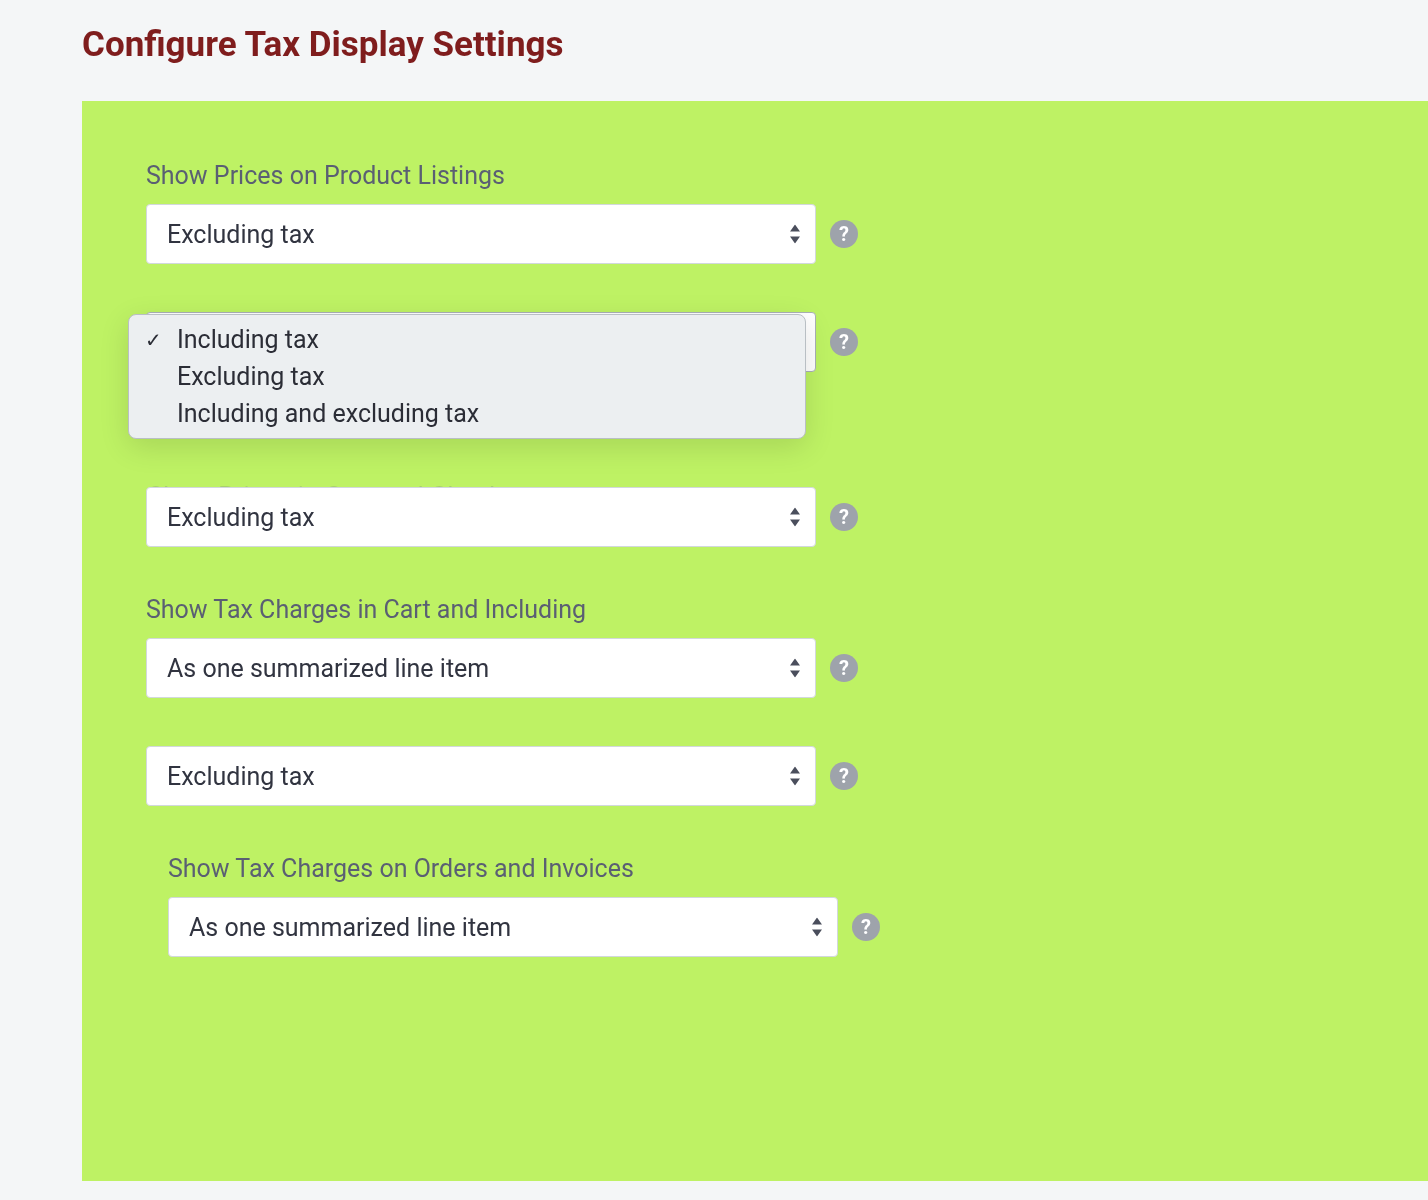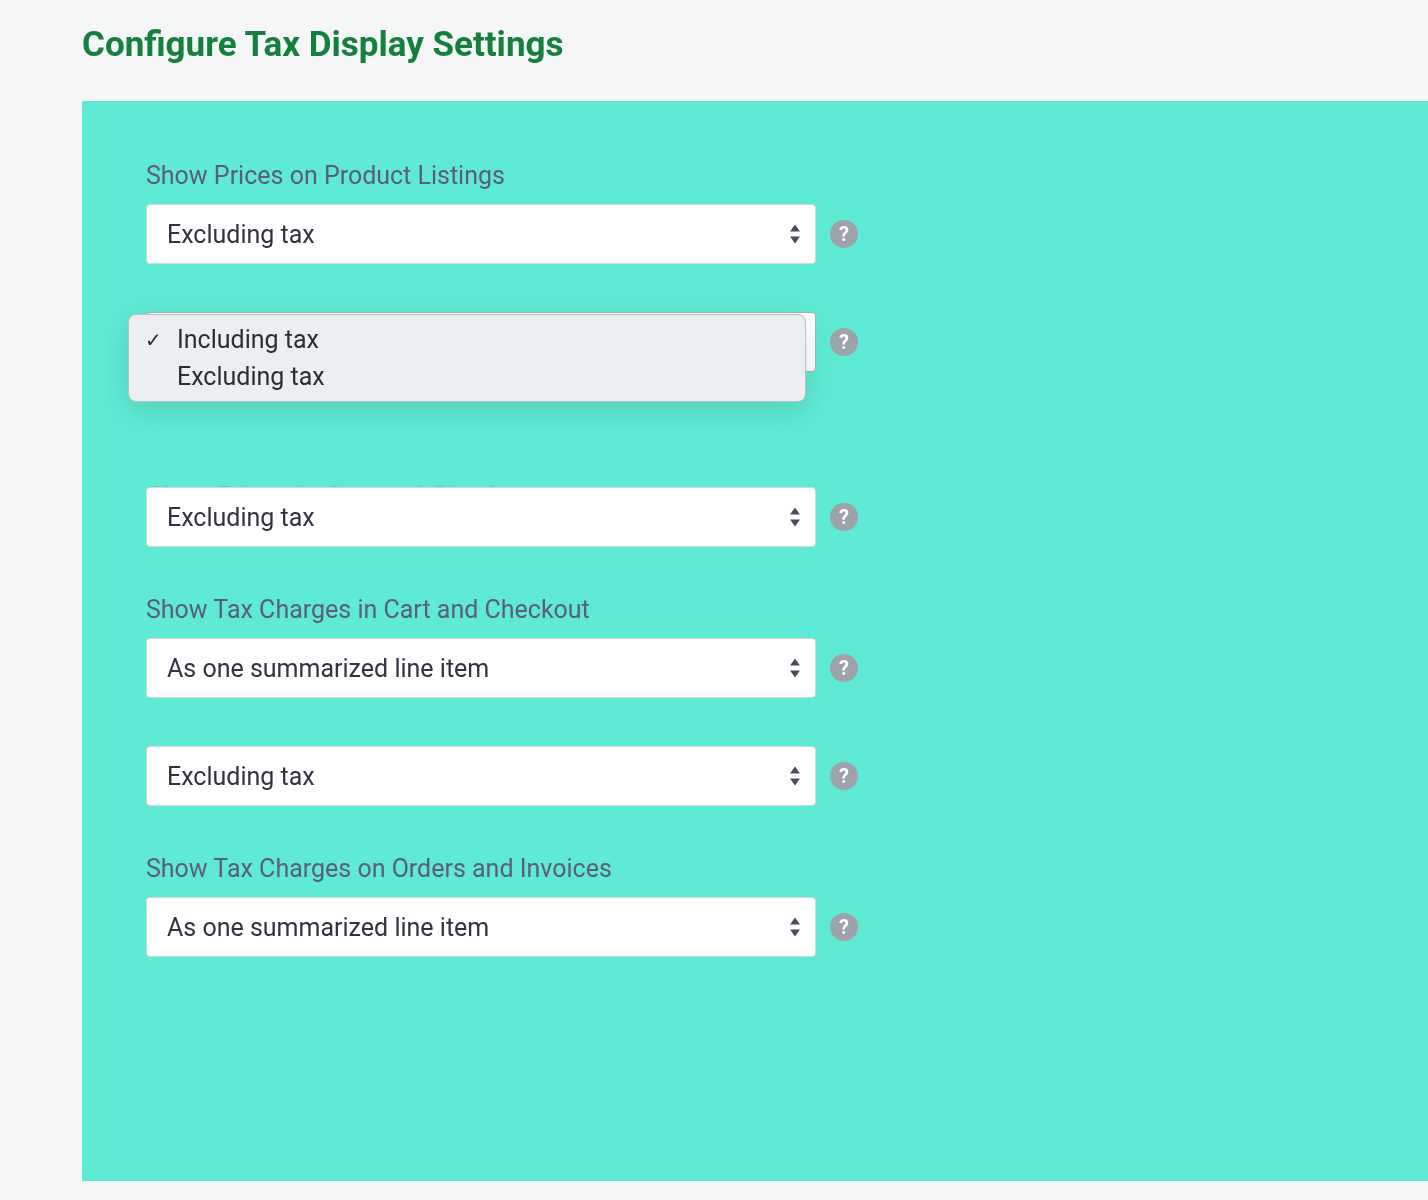--- a/index.html
+++ b/index.html
@@ -7,25 +7,25 @@
     background: #f4f6f7;
     font-family: -apple-system, BlinkMacSystemFont, "Segoe UI", Roboto, "Helvetica Neue", Arial, sans-serif;
     width: 1428px;
     height: 1200px;
     overflow: hidden;
     color: #313440;
   }
   .page-title {
     font-size: 35px;
     font-weight: 700;
-    color: #15803d;
+    color: #7f1d1d;
     padding: 24px 0 0 82px;
   }
   .panel {
-    background: #5eead4;
+    background: #bef264;
     margin: 36px 0 0 82px;
     width: 1346px;
     min-height: 1080px;
     padding: 60px 1px 60px 64px;
     position: relative;
   }
   .field {
     margin-bottom: 48px;
     position: relative;
   }
@@ -154,20 +154,24 @@
 
       <div class="dropdown" style="top:2px;">
         <div class="dropdown-item">
           <span class="check">✓</span>
           <span>Including tax</span>
         </div>
         <div class="dropdown-item">
           <span class="check"></span>
           <span>Excluding tax</span>
         </div>
+        <div class="dropdown-item">
+          <span class="check"></span>
+          <span>Including and excluding tax</span>
+        </div>
       </div>
     </div>
 
     <div class="obscured-label" style="text-decoration:line-through; text-decoration-color:#e8ebee00; color:#6b7080; opacity:0.25; margin-top:110px;">Show Prices in Cart and Checkout</div>
   </div>
 
   <div class="field" style="margin-top:-38px;">
     <div class="field-row">
       <div class="select">
         <span>Excluding tax</span>
@@ -178,21 +182,21 @@
           <svg width="12" height="8" viewBox="0 0 12 8" style="margin-top:3px">
               <path d="M6 8 L11 1 H1 Z" fill="#4a4e5c"></path>
             </svg>
         </span>
       </div>
       <div class="help">?</div>
     </div>
   </div>
 
   <div class="field">
-    <div class="field-label">Show Tax Charges in Cart and Checkout</div>
+    <div class="field-label">Show Tax Charges in Cart and Including</div>
     <div class="field-row">
       <div class="select">
         <span>As one summarized line item</span>
         <span class="stepper">
           <svg width="12" height="8" viewBox="0 0 12 8">
               <path d="M6 0 L11 7 H1 Z" fill="#4a4e5c"></path>
             </svg>
           <svg width="12" height="8" viewBox="0 0 12 8" style="margin-top:3px">
               <path d="M6 8 L11 1 H1 Z" fill="#4a4e5c"></path>
             </svg>
@@ -212,21 +216,21 @@
             </svg>
           <svg width="12" height="8" viewBox="0 0 12 8" style="margin-top:3px">
               <path d="M6 8 L11 1 H1 Z" fill="#4a4e5c"></path>
             </svg>
         </span>
       </div>
       <div class="help">?</div>
     </div>
   </div>
 
-  <div class="field" style="margin-bottom:0;">
+  <div class="field" style="margin-bottom:0;margin-left:22px;">
     <div class="field-label">Show Tax Charges on Orders and Invoices</div>
     <div class="field-row">
       <div class="select">
         <span>As one summarized line item</span>
         <span class="stepper">
           <svg width="12" height="8" viewBox="0 0 12 8">
               <path d="M6 0 L11 7 H1 Z" fill="#4a4e5c"></path>
             </svg>
           <svg width="12" height="8" viewBox="0 0 12 8" style="margin-top:3px">
               <path d="M6 8 L11 1 H1 Z" fill="#4a4e5c"></path>

